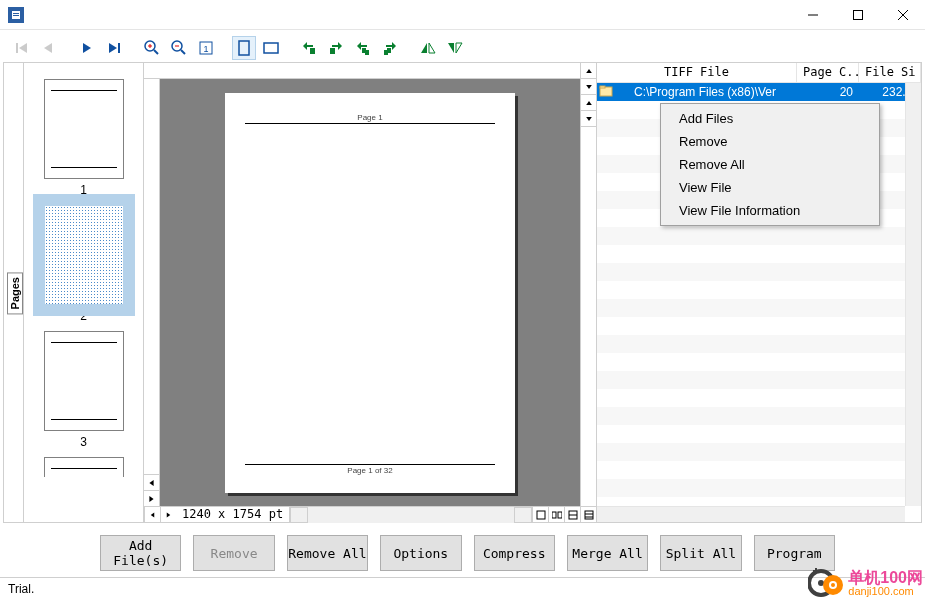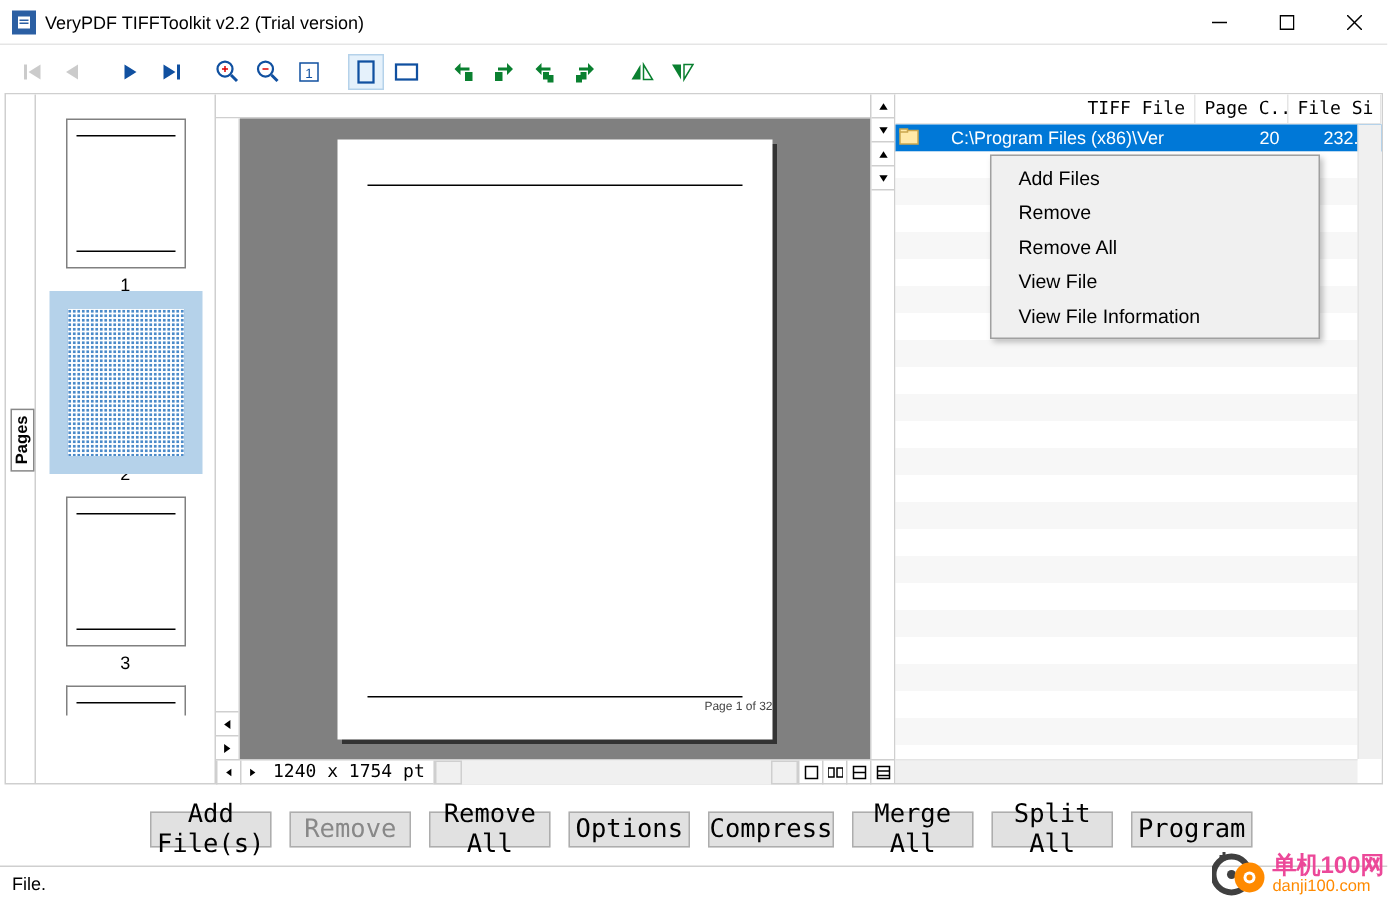--- a/index.html
+++ b/index.html
@@ -44,41 +44,41 @@
 .preview-bottom .dims { font-family:monospace; font-size:12px; padding:0 6px;}
 .preview-bottom .hscroll { flex:1; background:#f0f0f0; height:16px; position:relative; border-left:1px solid #cfcfcf;}
 .preview-bottom .hscroll::before,.preview-bottom .hscroll::after{content:'';position:absolute;top:0;bottom:0;width:16px;background:#f0f0f0;border:1px solid #cfcfcf;}
 .preview-bottom .hscroll::after{right:0;}
 .preview-bottom .smallbtn { width:16px; height:16px; border-left:1px solid #cfcfcf; display:flex; align-items:center; justify-content:center;}
 .pcanvas { position:absolute; left:16px; right:16px; top:16px; bottom:16px; background:#808080; display:flex; align-items:center; justify-content:center; overflow:hidden;}
 .page { width:290px; height:400px; background:#fff; box-shadow:3px 3px 0 rgba(0,0,0,0.6); position:relative;}
 .page .hr { position:absolute; left:20px; right:20px; border-top:1px solid #000;}
 .page .hr.t{top:30px;} .page .hr.b{bottom:28px;}
 .page .pt { position:absolute; width:100%; text-align:center; font-size:8px; color:#444;}
-.page .pt.t{top:20px;} .page .pt.b{bottom:18px;text-align:right;}
+.page .pt.t{top:20px;} .page .pt.b{bottom:18px;}
 
 
 .flist { width:325px; border-left:1px solid #cfcfcf; background:#fff; position:relative;}
 .fhead { height:20px; display:flex; background:#fff; border-bottom:1px solid #e5e5e5;}
-.fhead div { font-family:monospace; font-size:12px; padding:2px 6px; border-right:1px solid #e5e5e5; text-align:right; overflow:hidden; white-space:nowrap;}
+.fhead div { font-family:monospace; font-size:12px; padding:2px 6px; border-right:1px solid #e5e5e5; text-align:center; overflow:hidden; white-space:nowrap;}
 .fhead .c1{flex:1;} .fhead .c2{width:62px;text-align:right;} .fhead .c3{width:62px;text-align:right;padding-right:18px;}
 .frow { height:18px; display:flex; background:#0078d7; color:#fff; font-family:monospace; font-size:12px; align-items:center;}
 .frow .ic{width:16px;padding-left:2px;}
 .frow .c1{flex:1;white-space:nowrap;overflow:hidden;text-align:center;} .frow .c2{width:62px;text-align:right;padding-right:6px;} .frow .c3{width:62px;text-align:right;padding-right:2px;}
 .stripes { position:absolute; left:0; right:16px; top:38px; bottom:16px; background:repeating-linear-gradient(#fff,#fff 18px,#f7f7f7 18px,#f7f7f7 36px);}
 .fvscroll{position:absolute;right:0;top:20px;bottom:16px;width:16px;background:#f0f0f0;border-left:1px solid #e5e5e5;}
 .fhscroll{position:absolute;left:0;right:16px;bottom:0;height:16px;background:#f0f0f0;border-top:1px solid #e5e5e5;}
 
 
 .ctxmenu { position:absolute; left:660px; top:103px; width:220px; background:#f0f0f0; border:1px solid #a0a0a0; box-shadow:2px 2px 4px rgba(0,0,0,0.25); padding:3px 2px;}
 .ctxmenu .mi { padding:4px 16px; font-size:13px; color:#000;}
 
 
 .btnbar { position:absolute; left:0; right:0; bottom:26px; height:48px; background:#fff; display:flex; align-items:center; padding:0 90px 0 100px; gap:12px;}
-.btn { flex:1; height:24px; border:1px solid #adadad; background:#e1e1e1; font-family:monospace; font-size:17px; display:flex; align-items:center; justify-content:center; text-align:center;}
+.btn { flex:1; height:36px; border:1px solid #adadad; background:#e1e1e1; font-family:monospace; font-size:13px; display:flex; align-items:center; justify-content:center; text-align:center;}
 .btn.dis { color:#888; }
 
 
 .status { position:absolute; left:0; right:0; bottom:0; height:26px; border-top:1px solid #cfcfcf; font-family:monospace; font-size:12px; padding:4px 8px; background:#fff;}
 
 
 .wm { position:absolute; right:2px; bottom:2px; display:flex; align-items:center; gap:4px;}
 .wm .logo{width:36px;height:36px;position:relative;}
 .wm .logo svg{width:36px;height:36px;}
 .wm .txt{display:flex;flex-direction:column;line-height:1;}
@@ -96,21 +96,20 @@
 
 <div class="titlebar">
   <div class="appicon">
     <svg viewBox="0 0 12 12">
         <rect width="12" height="12" fill="#2b5fa3"></rect>
         <rect x="2" y="2" width="8" height="8" fill="#fff"></rect>
         <rect x="3" y="4" width="6" height="1" fill="#2b5fa3"></rect>
         <rect x="3" y="6" width="6" height="1" fill="#2b5fa3"></rect>
       </svg>
   </div>
-  <span class="title">VeryPDF TIFFToolkit v2.2 (Trial version)</span>
   <div class="winctrls">
     <div>
         <svg width="10" height="10">
           <line x1="0" y1="5" x2="10" y2="5" stroke="#000"></line>
         </svg>
       </div>
     <div>
         <svg width="10" height="10">
           <rect x="0.5" y="0.5" width="9" height="9" fill="none" stroke="#000"></rect>
         </svg>
@@ -251,20 +250,21 @@
       <div style="flex:1"></div>
       <div style="height:16px;border-top:1px solid #cfcfcf;display:flex;align-items:center;justify-content:center;">
           <span class="arrow arrowL" style="color:#000;transform:scale(0.6);"></span>
         </div>
       <div style="height:16px;border-top:1px solid #cfcfcf;display:flex;align-items:center;justify-content:center;">
           <span class="arrow arrowR" style="color:#000;transform:scale(0.6);"></span>
         </div>
     </div>
     <div class="pcanvas">
       <div class="page">
+        <div class="pt t">Page 1</div>
         <div class="hr t"></div>
         <div class="hr b"></div>
         <div class="pt b">Page 1 of 32</div>
       </div>
     </div>
     <div class="preview-right">
       <div class="vbtn">
           <span class="arrow arrowU" style="color:#000;transform:scale(0.7);"></span>
         </div>
       <div class="vbtn">
@@ -347,21 +347,21 @@
   <div class="btn dis">Remove</div>
   <div class="btn">Remove All</div>
   <div class="btn">Options</div>
   <div class="btn">Compress</div>
   <div class="btn">Merge All</div>
   <div class="btn">Split All</div>
   <div class="btn">Program</div>
 </div>
 
 <div class="status">
-  <span>File.</span>
+  <span>Trial.</span>
 </div>
 
 <div class="wm">
   <div class="logo">
     <svg viewBox="0 0 36 36">
       <circle cx="13" cy="18" r="12" fill="none" stroke="#404040" stroke-width="4"></circle>
       <circle cx="13" cy="18" r="3" fill="#404040"></circle>
       <circle cx="25" cy="20" r="10" fill="#ff8a00"></circle>
       <circle cx="25" cy="20" r="4" fill="#fff"></circle>
       <circle cx="25" cy="20" r="2" fill="#ff8a00"></circle>

